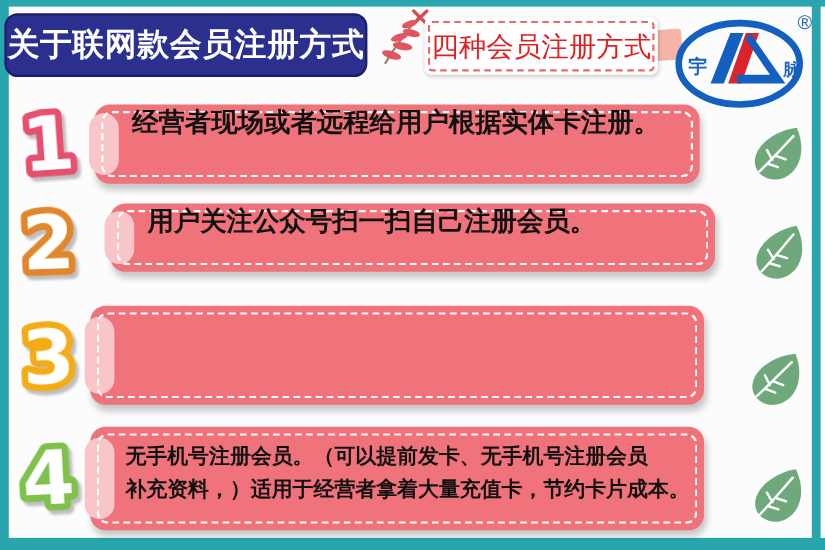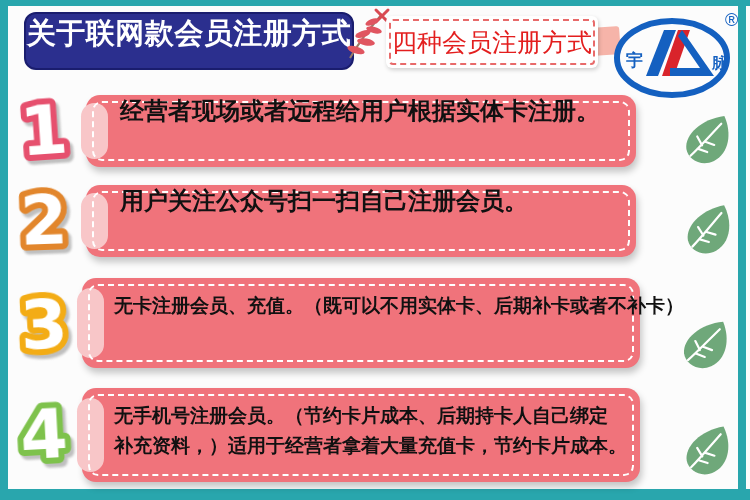--- a/index.html
+++ b/index.html
@@ -8,23 +8,23 @@
   .page { position:relative; width:750px; height:500px; background:#fcfcfc; overflow:hidden; }
 
   
   .strip { position:absolute; background:#29a6ad; }
   .strip-top { top:0; left:0; right:0; height:6px; }
   .strip-left { top:0; left:0; bottom:0; width:8px; }
   .strip-right { top:0; right:4px; bottom:10px; width:8px; }
   .strip-bottom { left:0; right:0; bottom:0; height:11px; }
 
   
-  .banner { position:absolute; left:24px; top:12px; width:330px; height:58px;
+  .banner { position:absolute; left:4px; top:12px; width:330px; height:58px;
     background:#2b2f8e; border:2px solid #1a1d6e; border-radius:12px;
-    display:flex; justify-content:center; }
+    display:flex; align-items:center; justify-content:center; }
   .banner span { color:#fff; font-weight:bold; font-size:29px; white-space:nowrap; letter-spacing:0.5px; }
 
   .branch { position:absolute; left:336px; top:6px; width:62px; height:58px; }
 
   .subtitle-wrap { position:absolute; left:386px; top:16px; width:212px; height:52px; }
   .subtitle-swoosh { position:absolute; right:-22px; top:12px; width:58px; height:28px;
     background:#f6b4a9; transform:rotate(-4deg); border-radius:3px; }
   .subtitle-box { position:absolute; inset:0; background:#fff; border-radius:6px;
     box-shadow:1px 2px 4px rgba(0,0,0,0.18); display:flex; align-items:center; justify-content:center; }
   .subtitle-box::before { content:""; position:absolute; inset:3px; border:2px dashed #e86a6a; border-radius:4px; }
@@ -40,21 +40,21 @@
   .num-3 text { stroke:#f3ac15; } .num-4 text { stroke:#7ec24c; }
 
   .box { position:absolute; background:#f0737b; border-radius:14px;
     box-shadow:2px 5px 7px rgba(0,0,0,0.22); }
   .box::after { content:""; position:absolute; left:-5px; top:11%; width:27px; height:78%;
     background:#f8c6c8; border-radius:14px; z-index:0; }
   .box::before { content:""; position:absolute; inset:6px; border:2px dashed #fff; border-radius:10px; z-index:1; }
   .box .txt { position:relative; z-index:2; color:#111; font-weight:bold; display:block; }
 
   .box-1 { left:86px; top:95px;  width:550px; height:72px; }
-  .box-2 { left:86px; top:185px; width:550px; height:72px; }
+  .box-2 { left:100px; top:185px; width:550px; height:62px; }
   .box-3 { left:82px; top:278px; width:558px; height:90px; }
   .box-4 { left:82px; top:388px; width:558px; height:94px; }
   .box-1 .inner, .box-2 .inner { display:flex; align-items:flex-start; height:100%; padding-left:34px; }
   .box-1 .txt, .box-2 .txt { font-size:24px; white-space:nowrap; }
   .box-3 .inner, .box-4 .inner { padding:13px 10px 0 32px; }
   .box-3 .txt, .box-4 .txt { font-size:19px; line-height:1.6; white-space:nowrap; }
 
   .n1 { left:13px; top:88px;  transform:rotate(-4deg); }
   .n2 { left:13px; top:178px; transform:rotate(-2deg); }
   .n3 { left:13px; top:282px; transform:rotate(-3deg); }
@@ -124,30 +124,29 @@
     <div class="inner">
       <span class="txt">用户关注公众号扫一扫自己注册会员。</span>
     </div>
   </div>
 
   <svg class="num num-3 n3" viewBox="0 0 62 86">
     <text x="31" y="66" text-anchor="middle">3</text>
   </svg>
   <div class="box box-3">
     <div class="inner">
-      <span class="txt">无卡注册会员、充值。（既可以不用实体卡、后期补卡或者不补卡）</span>
     </div>
   </div>
 
   <svg class="num num-4 n4" viewBox="0 0 62 86">
     <text x="31" y="66" text-anchor="middle">4</text>
   </svg>
   <div class="box box-4">
     <div class="inner">
-      <span class="txt">无手机号注册会员。（节约卡片成本、后期持卡人自己绑定</span>
+      <span class="txt">无手机号注册会员。（可以提前发卡、无手机号注册会员</span>
       <span class="txt">补充资料，）适用于经营者拿着大量充值卡，节约卡片成本。</span>
     </div>
   </div>
 
   <svg class="leaf leaf-1" viewBox="0 0 50 54">
     <path d="M38 2 C 48 18, 48 38, 34 48 C 22 56, 8 50, 5 40 C 1 26, 16 8, 38 2 Z" fill="#6fa87a"></path>
     <path d="M10 46 C 18 36, 26 24, 36 10 M16 38 L26 40 M22 30 L32 32 M20 34 L14 26" stroke="#fff" stroke-width="2.2" fill="none" stroke-linecap="round"></path>
   </svg>
   <svg class="leaf leaf-2" viewBox="0 0 50 54">
     <path d="M38 2 C 48 18, 48 38, 34 48 C 22 56, 8 50, 5 40 C 1 26, 16 8, 38 2 Z" fill="#6fa87a"></path>

